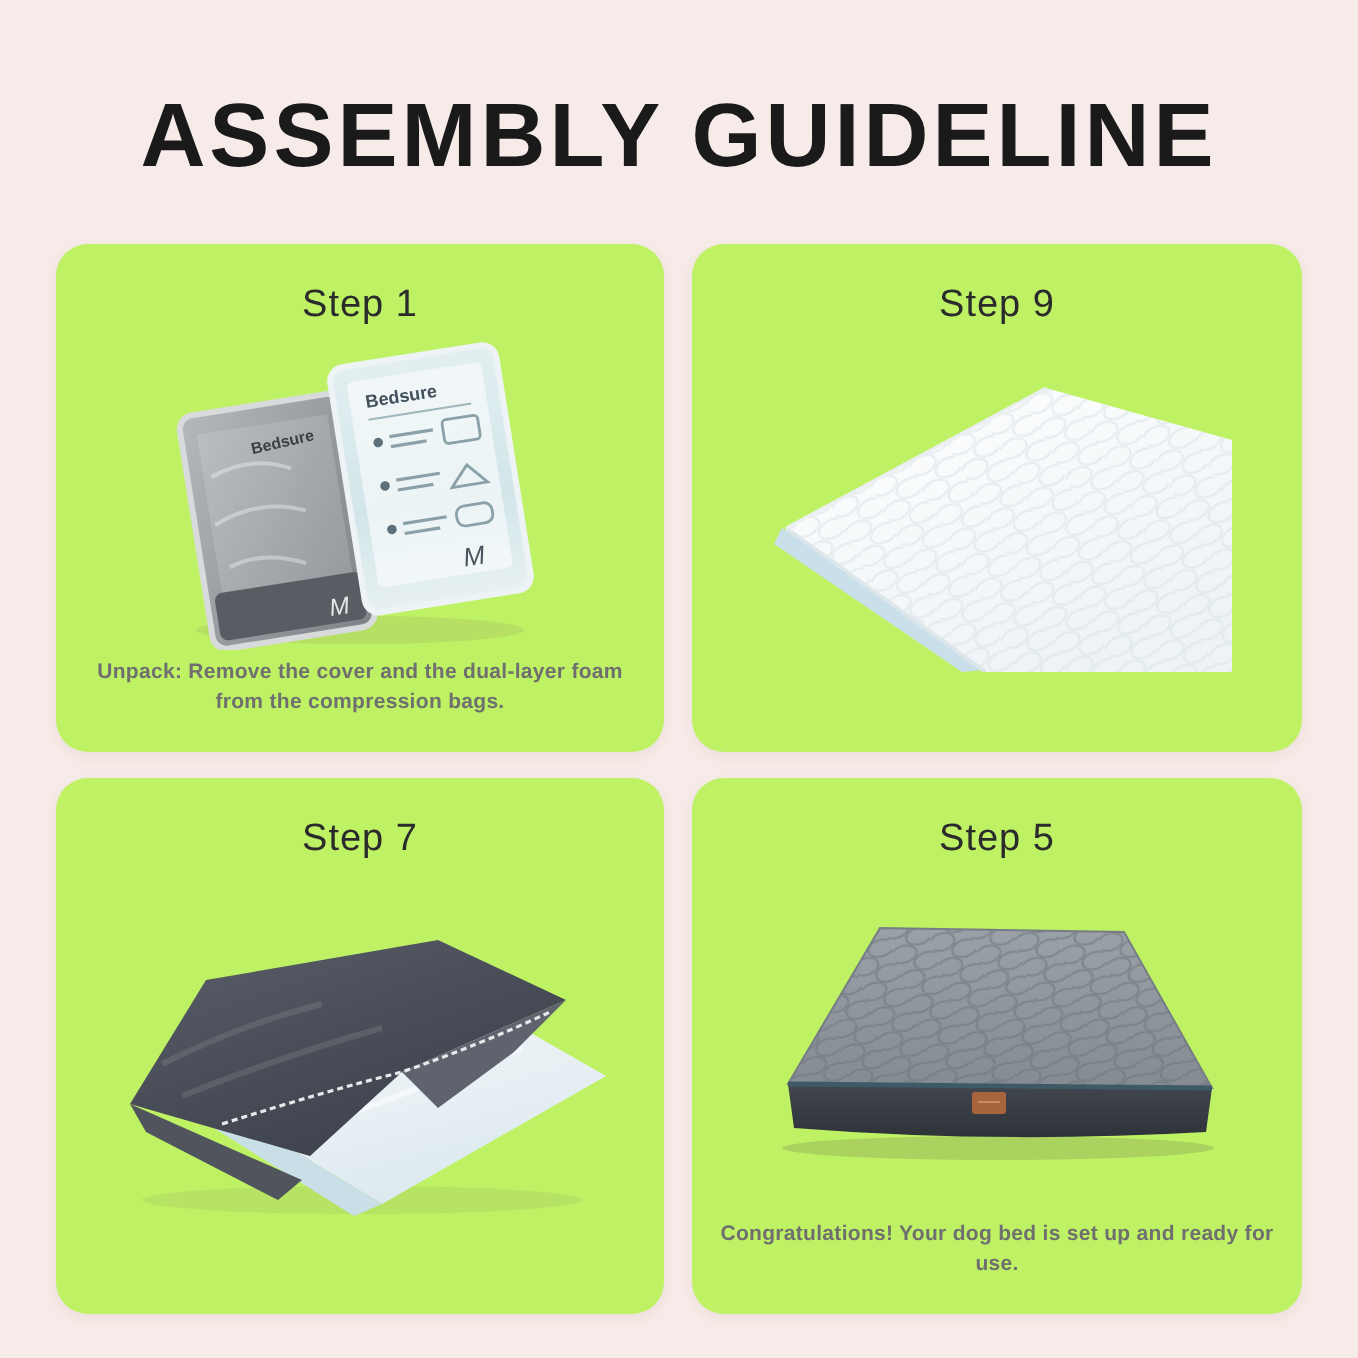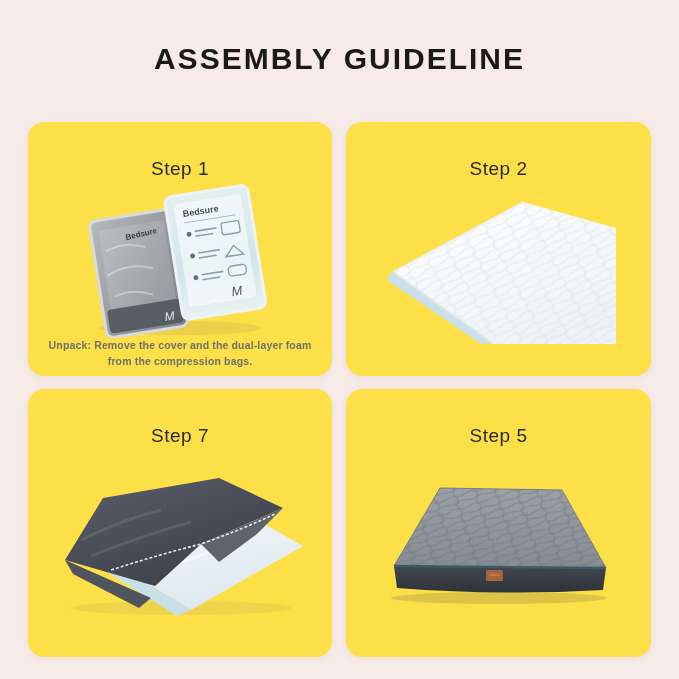--- a/index.html
+++ b/index.html
@@ -7,43 +7,43 @@
   body {
     background: #f6ebe8;
     font-family: "Liberation Sans", sans-serif;
     position: relative;
     overflow: hidden;
   }
   .page-title {
     position: absolute;
     top: 42px; left: 0; right: 0;
     text-align: center;
-    font-size: 30px;
+    font-size: 45px;
     font-weight: 700;
     letter-spacing: 2px;
     color: #1a1a1a;
   }
   .grid {
     position: absolute;
     left: 28px; top: 122px;
     width: 623px; height: 535px;
     display: grid;
     grid-template-columns: 304px 305px;
     grid-template-rows: 254px 268px;
     column-gap: 14px;
     row-gap: 13px;
   }
   .card {
-    background: #fde047;
+    background: #bef264;
     border-radius: 16px;
     box-shadow: 0 2px 6px rgba(185,150,145,0.15);
     display: flex;
     flex-direction: column;
     align-items: center;
-    padding: 36px 14px 16px 14px;
+    padding: 20px 14px 16px 14px;
   }
   .step-title {
     font-size: 19px;
     font-weight: 500;
     color: #2b2b2b;
     letter-spacing: 0.5px;
   }
   .illus {
     flex: 1;
     display: flex;
@@ -108,21 +108,21 @@
           <path d="M121 98 h22 M121 103 h18" stroke="#8aa1a9" stroke-width="1.6"></path>
           <rect x="148" y="94" width="18" height="10" rx="4" fill="none" stroke="#8aa1a9" stroke-width="1.4"></rect>
           <text x="148" y="124" font-size="13" font-style="italic" fill="#4a565e">M</text>
         </g>
       </svg>
     </div>
     <div class="caption">Unpack: Remove the cover and the dual-layer foam from the compression bags.</div>
   </div>
 
   <div class="card">
-    <div class="step-title">Step 2</div>
+    <div class="step-title">Step 9</div>
     <div class="illus">
       <svg width="235" height="148" viewBox="0 0 235 148">
         <defs>
           <linearGradient id="foamTop" x1="0" y1="0" x2="0.6" y2="1">
             <stop offset="0" stop-color="#ffffff"></stop>
             <stop offset="0.5" stop-color="#f6f9fa"></stop>
             <stop offset="1" stop-color="#eef3f6"></stop>
           </linearGradient>
           <pattern id="dimple" width="22" height="14" patternUnits="userSpaceOnUse" patternTransform="rotate(-28)">
             <ellipse cx="6" cy="7" rx="7" ry="4.5" fill="none" stroke="#d9e2e7" stroke-width="1.2"></ellipse>
@@ -201,15 +201,16 @@
         <rect x="110" y="92" width="17" height="11" rx="1.5" fill="#a8643c"></rect>
         <line x1="113" y1="97" x2="124" y2="97" stroke="#c98a5e" stroke-width="1"></line>
 
         <polygon points="64,10 186,12 230,90 18,88" fill="url(#bedTop)"></polygon>
         <polygon points="64,10 186,12 230,90 18,88" fill="url(#quilt)" opacity="0.55"></polygon>
         <polygon points="64,10 186,12 230,90 18,88" fill="none" stroke="#767d84" stroke-width="1"></polygon>
 
         <path d="M18 88 L230 90" stroke="#3e5a66" stroke-width="2.4"></path>
       </svg>
     </div>
+    <div class="caption">Congratulations! Your dog bed is set up and ready for use.</div>
   </div>
 
 </div>
 
 </body></html>

